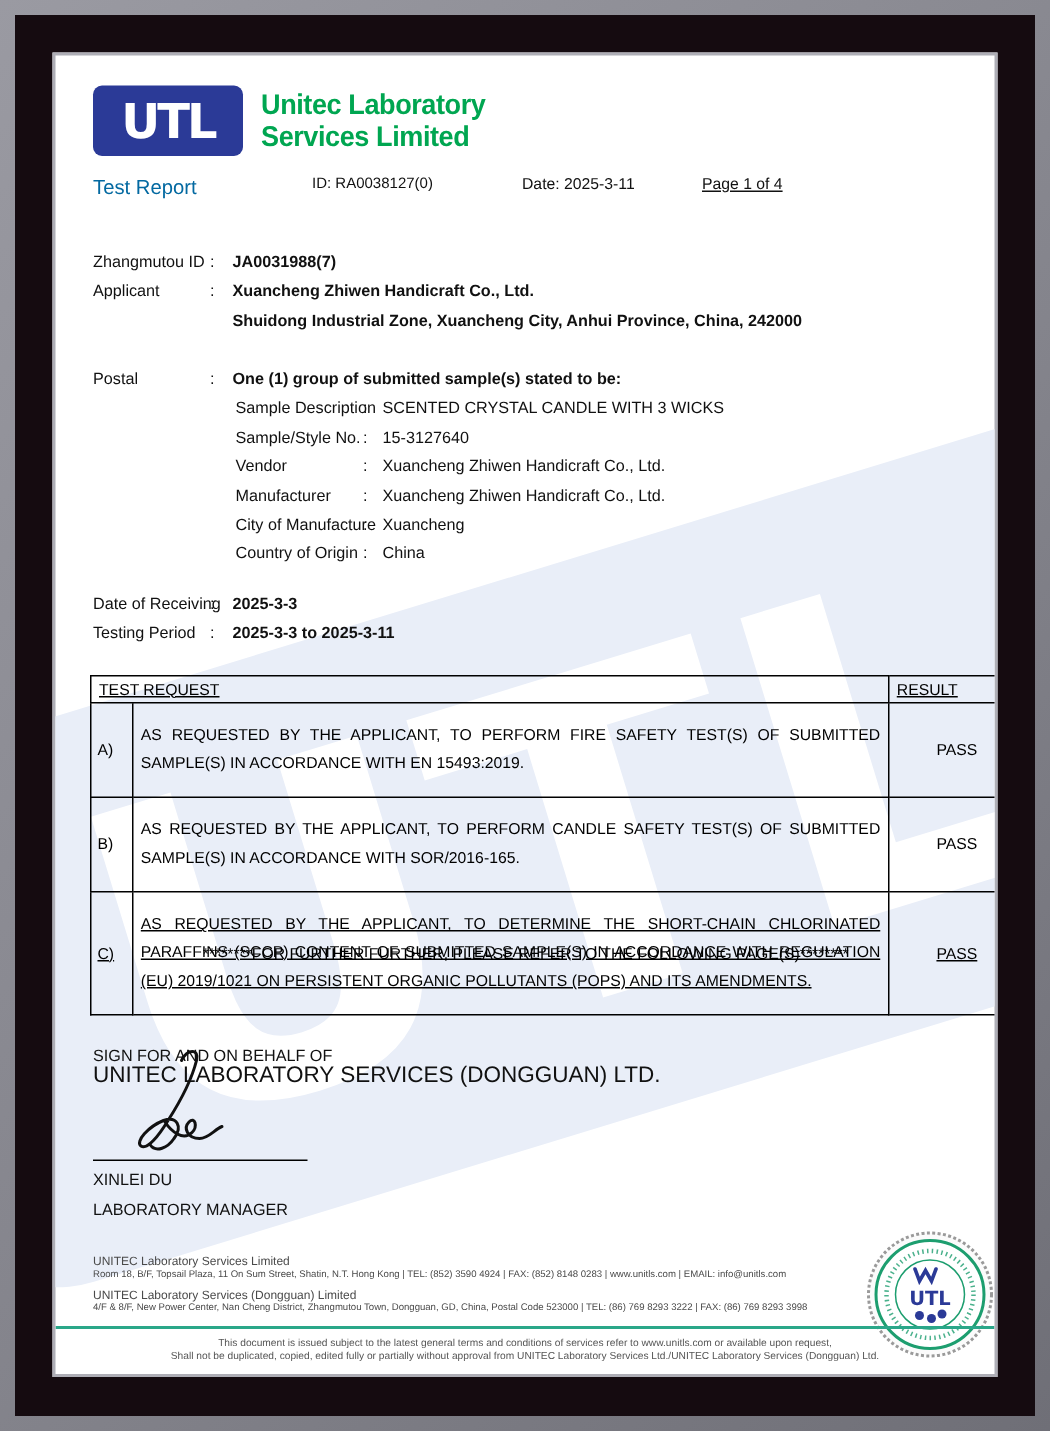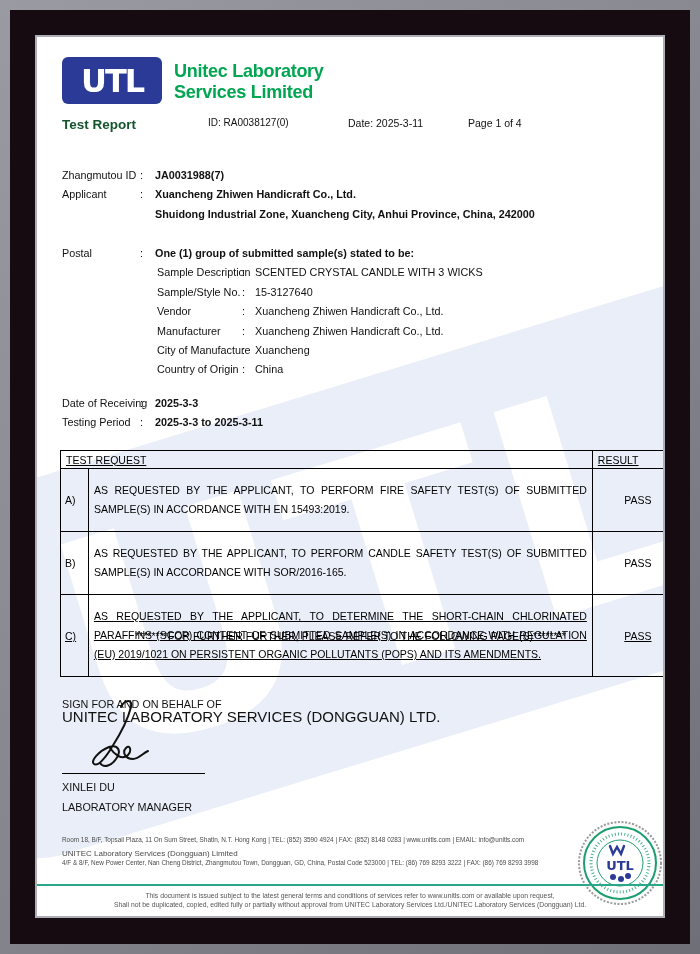--- a/index.html
+++ b/index.html
@@ -22,24 +22,24 @@
   
   .logo-row { top:20px; left:25px; display:flex; align-items:center; }
   .logo-box { width:100px; height:47px; background:#2b3a97; border-radius:6px;
     display:flex; align-items:center; justify-content:center; }
   .logo-box span { color:#ffffff; font-weight:bold; font-size:32px; letter-spacing:-2px;
     font-family:"DejaVu Sans", sans-serif; }
   .logo-name { margin-left:12px; color:#00a651; font-weight:bold; font-size:19px;
     line-height:21px; letter-spacing:-0.3px; transform:scaleX(0.95); transform-origin:left center; }
 
   .title-row { top:80px; left:25px; width:580px; height:18px; }
-  .title-row .t-title { position:absolute; left:0; font-size:13.5px; font-weight:bold; color:#14532d; }
+  .title-row .t-title { position:absolute; left:0; font-size:13.5px; font-weight:normal; color:#0369a1; }
   .title-row .t-id   { position:absolute; left:146px; font-size:10px; color:#111; }
   .title-row .t-date { position:absolute; left:286px; font-size:10.5px; color:#111; }
-  .title-row .t-page { position:absolute; left:406px; font-size:10.5px; color:#111; }
+  .title-row .t-page { position:absolute; left:406px; font-size:10.5px; color:#111;text-decoration:underline; }
 
   
   .info-line { position:relative; height:19.4px; font-size:10.8px; color:#111; }
   .lbl  { position:absolute; left:0; }
   .col1 { position:absolute; left:78px; }
   .val1 { position:absolute; left:93px; white-space:nowrap;font-weight:bold; }
   .lbl2 { position:absolute; left:95px; }
   .col2 { position:absolute; left:180px; }
   .val2 { position:absolute; left:193px; white-space:nowrap; }
 
@@ -202,20 +202,21 @@
       <div class="layer sign-line1">SIGN FOR AND ON BEHALF OF</div>
       <div class="layer sign-line2">UNITEC LABORATORY SERVICES (DONGGUAN) LTD.</div>
       <svg class="layer sig-svg" width="150" height="78" viewBox="0 0 150 78">
         <path d="M56 10 C60 2 68 2 66 10 C63 22 56 36 47 50 C41 60 33 70 29 67 C25 64 34 54 44 50 C53 47 57 54 51 62 C47 68 39 72 35 66 M45 51 C49 57 57 64 63 58 C67 54 65 47 61 51 C57 55 60 62 68 62 C74 62 78 56 83 54" fill="none" stroke="#111" stroke-width="2" stroke-linecap="round"></path>
       </svg>
       <div class="layer sig-rule"></div>
       <div class="layer sig-name">XINLEI DU</div>
       <div class="layer sig-title">LABORATORY MANAGER</div>
 
       <div class="layer footer">
+        <div class="c-name">UNITEC Laboratory Services Limited</div>
         <div class="c-addr">Room 18, B/F, Topsail Plaza, 11 On Sum Street, Shatin, N.T. Hong Kong   |   TEL: (852) 3590 4924   |   FAX: (852) 8148 0283   |   www.unitls.com   |   EMAIL: info@unitls.com</div>
         <div class="c-name">UNITEC Laboratory Services (Dongguan) Limited</div>
         <div class="c-addr">4/F &amp; 8/F, New Power Center, Nan Cheng District, Zhangmutou Town, Dongguan, GD, China, Postal Code 523000   |   TEL: (86) 769 8293 3222   |   FAX: (86) 769 8293 3998</div>
       </div>
 
       <svg class="layer seal" width="86" height="86" viewBox="0 0 86 86">
         <circle cx="43" cy="43" r="41" fill="#fbfbfb" stroke="#9a9a9a" stroke-width="2" stroke-dasharray="2 1.6"></circle>
         <circle cx="43" cy="43" r="36" fill="#ffffff" stroke="#1d9e6f" stroke-width="2"></circle>
         <circle cx="43" cy="43" r="29" fill="none" stroke="#1d9e6f" stroke-width="3" stroke-dasharray="1 2.2" opacity="0.8"></circle>
         <circle cx="43" cy="43" r="23" fill="#ffffff" stroke="#1d9e6f" stroke-width="1"></circle>

